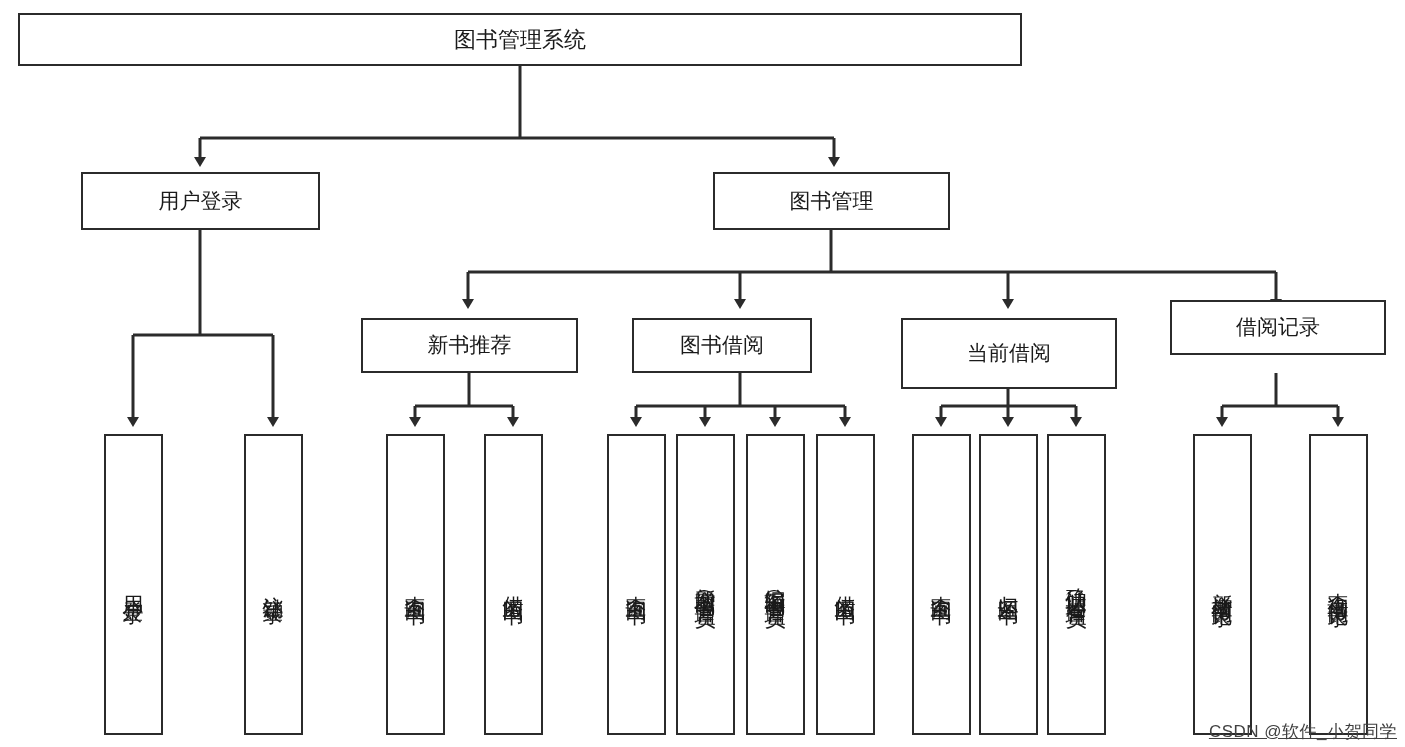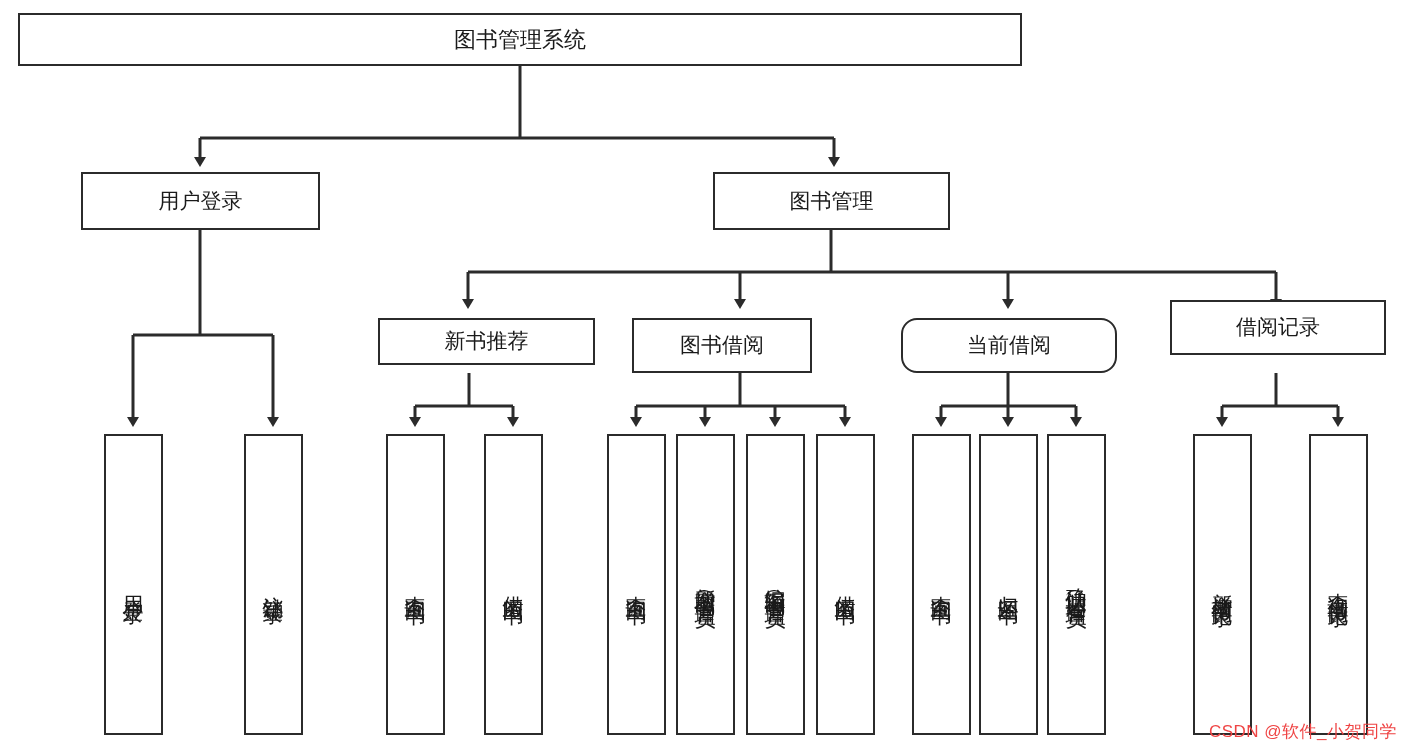--- a/index.html
+++ b/index.html
@@ -40,24 +40,25 @@
     text-orientation:upright;
     font-size:21px;
     letter-spacing:3px;
     line-height:1;
     white-space:nowrap;
   }
   .watermark{
     position:absolute;
     right:8px;bottom:4px;
     font-size:17px;
-    color:#ef4444;
+    color:#404040;
     letter-spacing:.5px;
     white-space:nowrap;
     user-select:none;
+    text-decoration:underline;
   }
 </style>
 </head>
 <body>
 
 <div id="canvas">
 
   <svg id="wires" viewBox="0 0 1405 747" xmlns="http://www.w3.org/2000/svg">
     <defs>
       <marker id="arrow" markerWidth="10" markerHeight="12" refX="1" refY="6" orient="auto" markerUnits="userSpaceOnUse">
@@ -113,29 +114,29 @@
   </div>
 
   <div class="node h-node" style="left:81px;top:172px;width:239px;height:58px;">
     <span class="lbl">用户登录</span>
   </div>
 
   <div class="node h-node" style="left:713px;top:172px;width:237px;height:58px;">
     <span class="lbl">图书管理</span>
   </div>
 
-  <div class="node h-node" style="left:361px;top:318px;width:217px;height:47px;margin-left:17px;">
+  <div class="node h-node" style="left:361px;top:318px;width:217px;height:55px;">
     <span class="lbl">新书推荐</span>
   </div>
 
   <div class="node h-node" style="left:632px;top:318px;width:180px;height:55px;">
     <span class="lbl">图书借阅</span>
   </div>
 
-  <div class="node h-node" style="left:901px;top:318px;width:216px;height:55px;border-radius:16px;">
+  <div class="node h-node" style="left:901px;top:318px;width:216px;height:71px;">
     <span class="lbl">当前借阅</span>
   </div>
 
   <div class="node h-node" style="left:1170px;top:300px;width:216px;height:55px;">
     <span class="lbl">借阅记录</span>
   </div>
 
   <div class="node v-node" style="left:104px;top:434px;width:59px;height:301px;">
     <span class="lbl">用户登录</span>
   </div>

